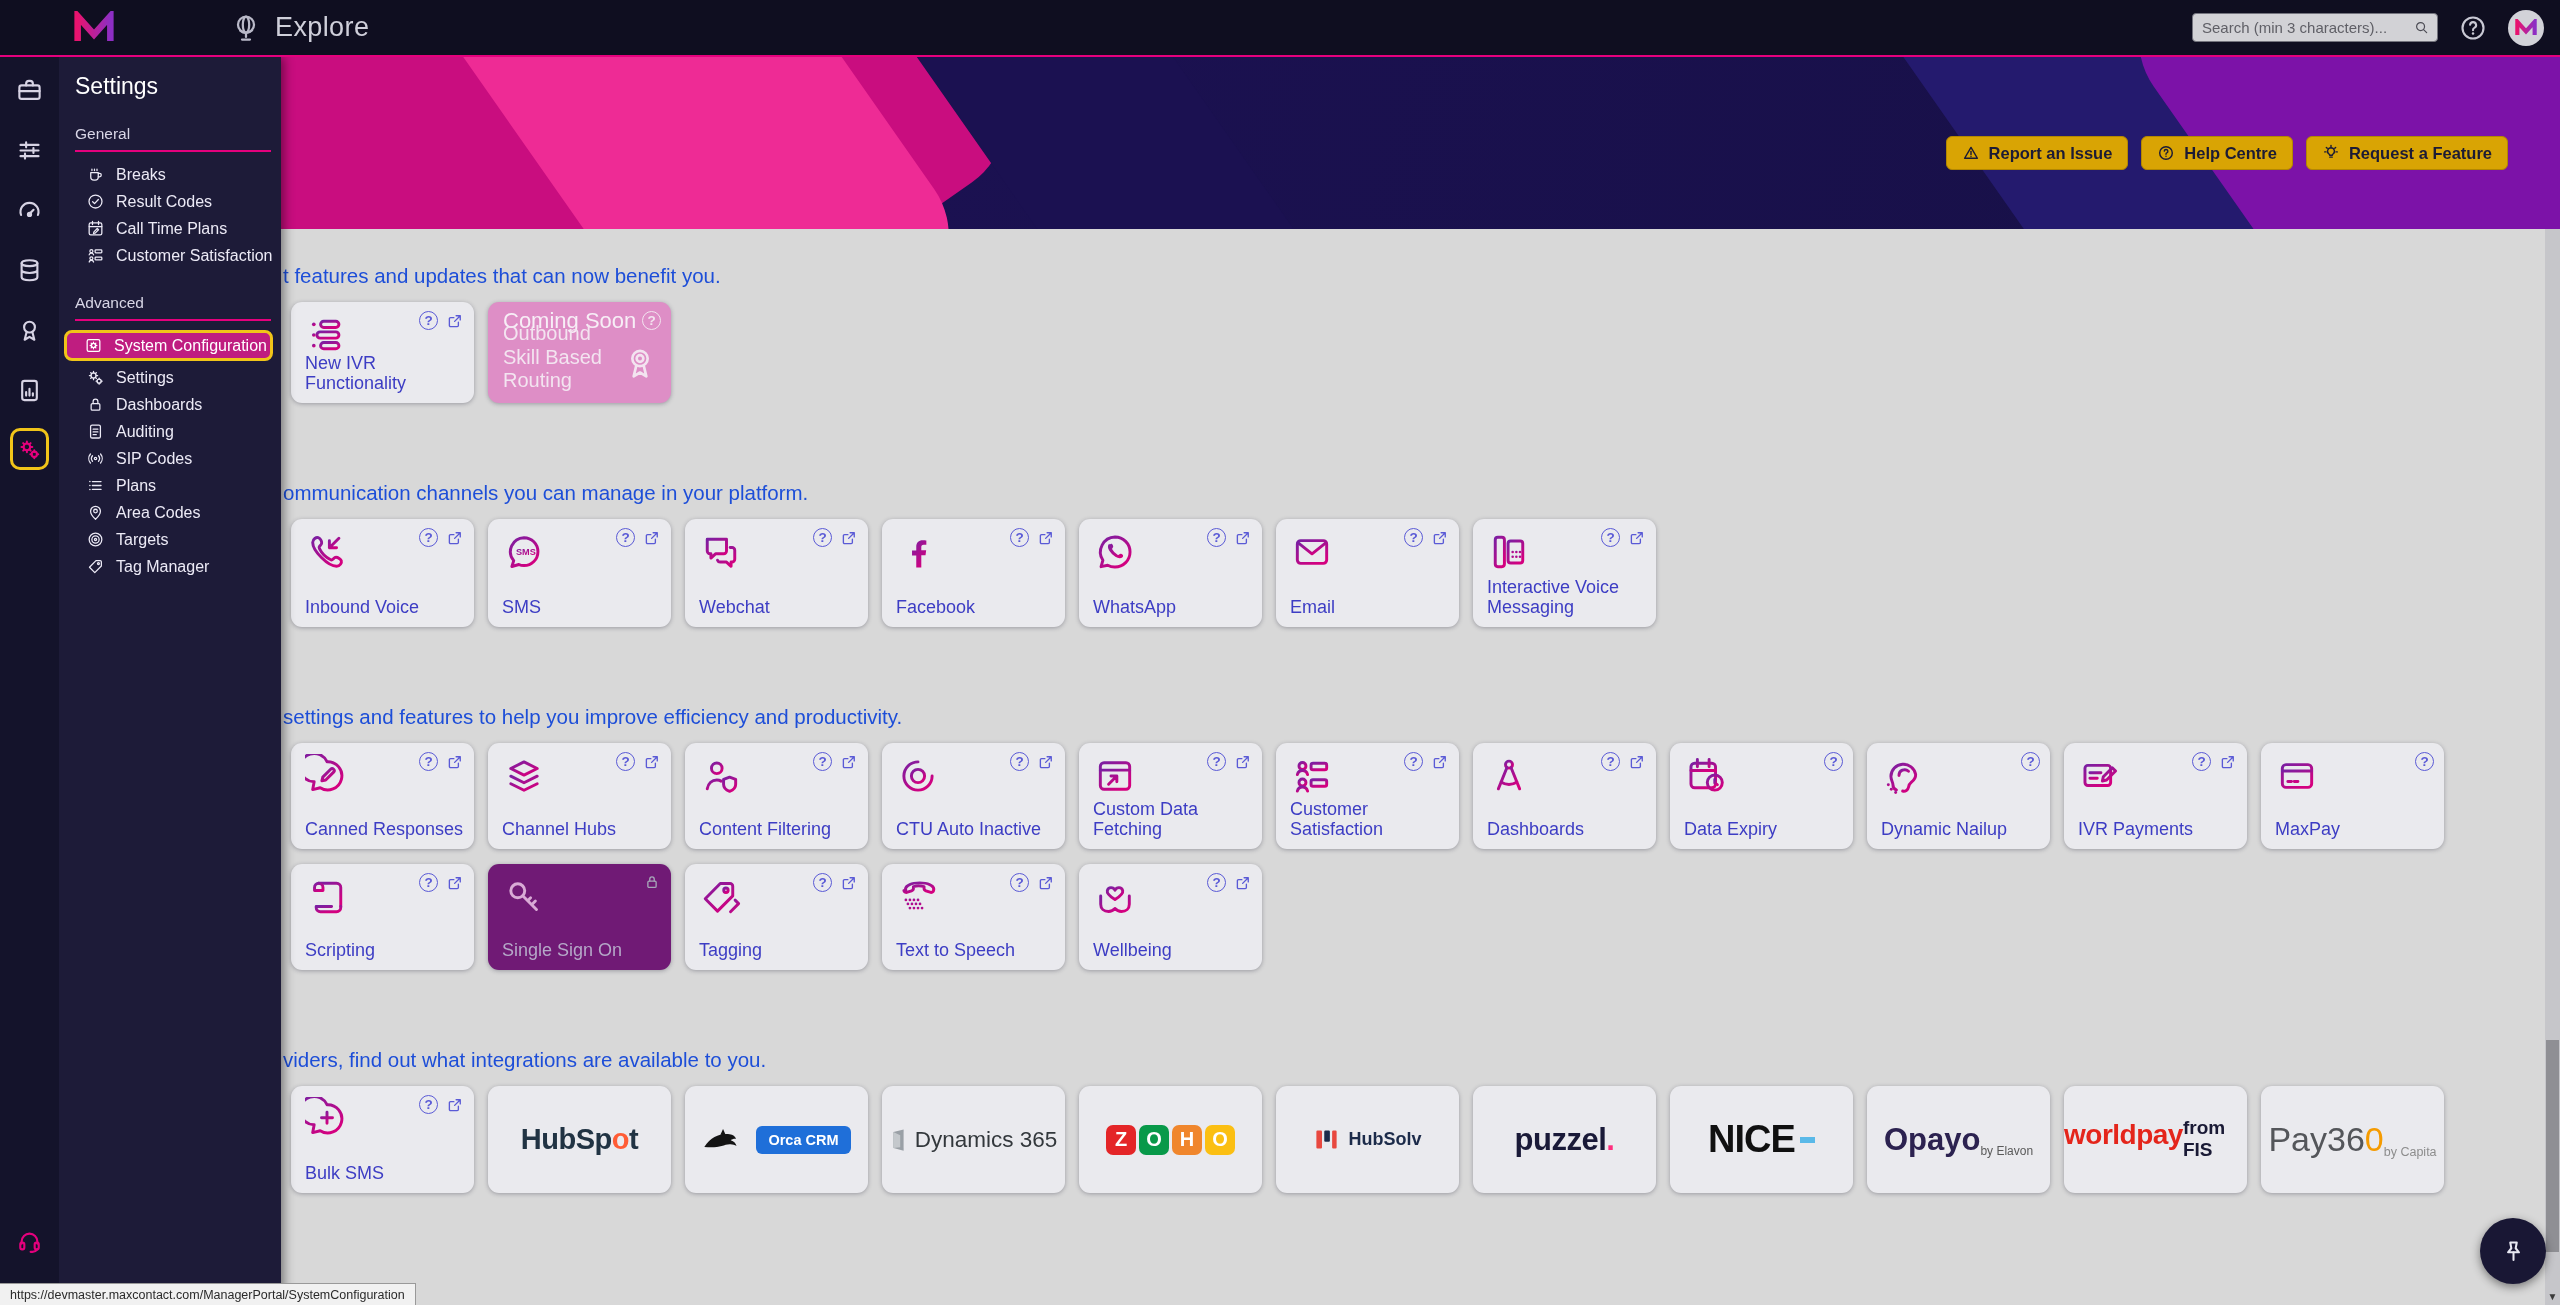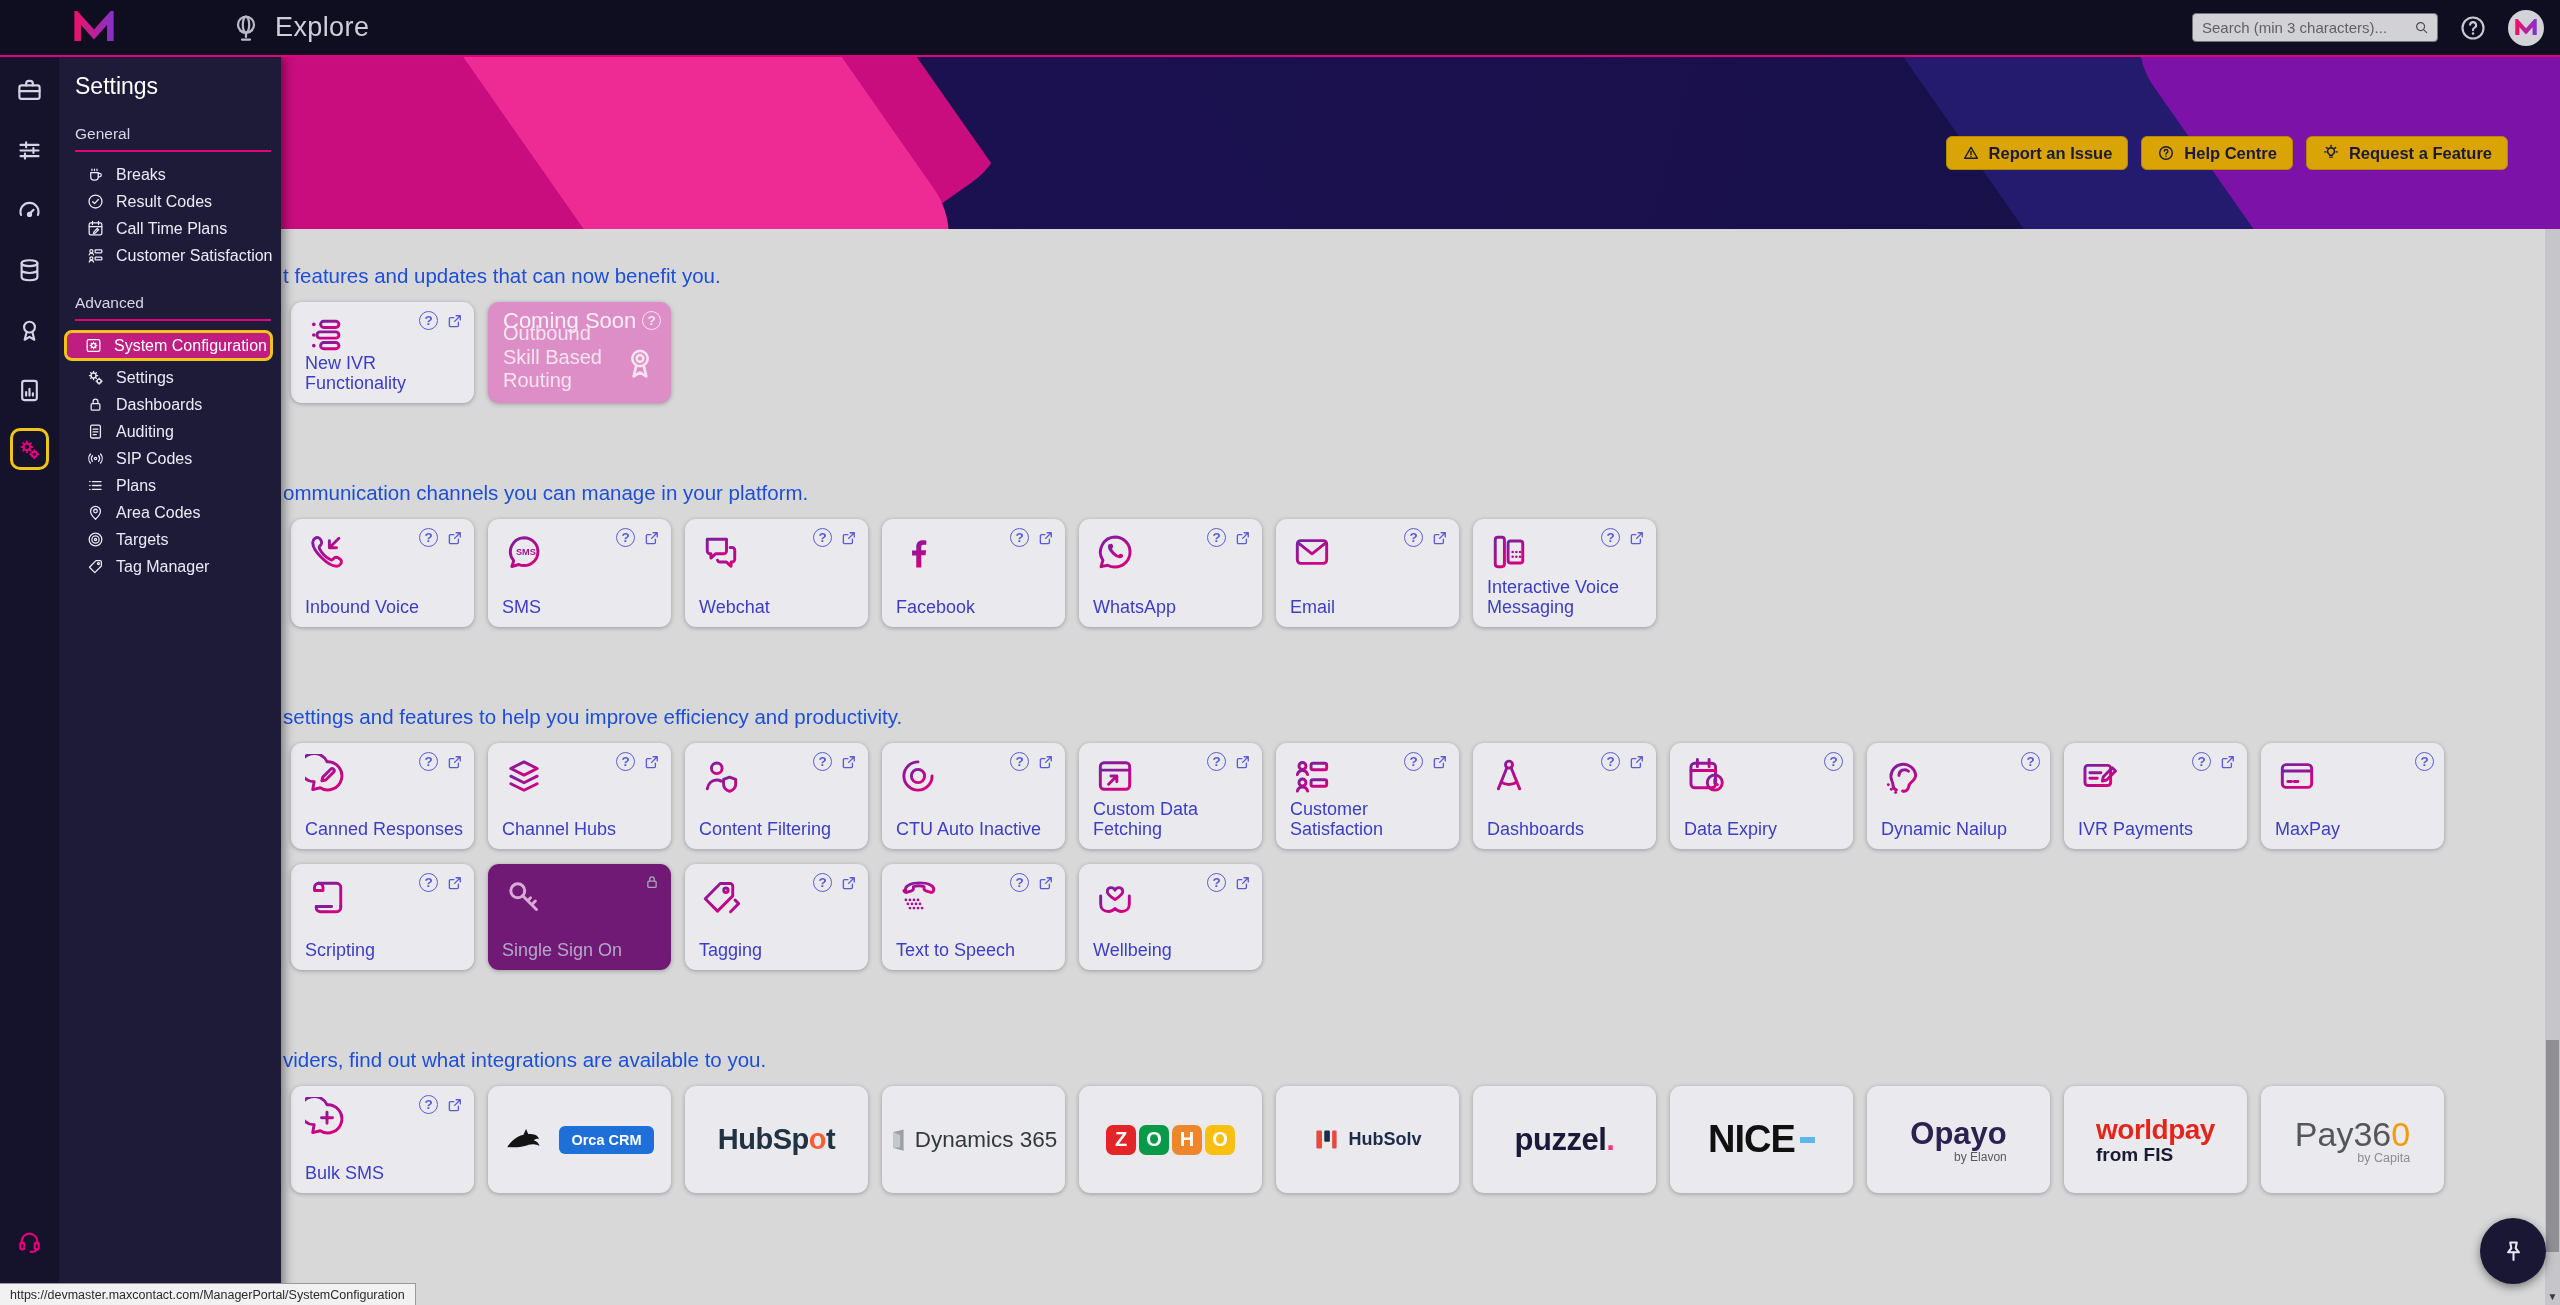--- a/index.html
+++ b/index.html
@@ -108,21 +108,21 @@
   .dyn-svg{width:17px;height:26px}
   .logo-zoho{gap:3px}
   .logo-zoho .zl{width:30px;height:30px;border-radius:7px;color:#fff;font-weight:bold;font-size:20px;
                  display:flex;align-items:center;justify-content:center}
   .logo-hubsolv{gap:8px;font-size:18px;font-weight:bold;color:#1c2b4a}
   .hs-mark{width:27px;height:27px}
   .logo-puzzel{font-size:31px;font-weight:bold;color:#1a1a38;letter-spacing:-.5px}
   .logo-puzzel .dot{color:#ff2e7e}
   .logo-nice{font-size:38px;font-weight:800;color:#101010;letter-spacing:-1px;display:flex;align-items:center}
   .nice-dash{width:15px;height:6px;background:#5ab9e8;margin-left:5px;display:inline-block}
-  .col{display:flex;flex-direction:column}
+  .col{display:flex;flex-direction:row}
   .logo-opayo .t{font-size:31px;font-weight:bold;color:#2c2250}
   .logo-opayo .sub{font-size:12px;color:#5a5a5a;align-self:flex-end;margin-top:-2px}
   .logo-worldpay .t{font-size:28px;font-weight:bold;color:#e4251b;letter-spacing:-.5px}
   .logo-worldpay .sub{font-size:19px;font-weight:bold;color:#1a1a35;margin-top:-2px}
   .logo-pay360 .t{font-size:34px;font-weight:500;color:#54565a}
   .logo-pay360 .zero{color:#f59b00}
   .logo-pay360 .sub{font-size:12.5px;color:#8d8d8d;align-self:flex-end;margin-top:-3px}
 
   
   .statusbar{position:absolute;left:0;bottom:0;height:21px;background:#f1f1f1;border-top:1px solid #999;
@@ -646,33 +646,33 @@
           <div class="actions">
             <span class="help">?</span>
             <span class="openx">
               <svg viewBox="0 0 24 24" fill="none" stroke="currentColor" stroke-width="1.7" stroke-linecap="round" stroke-linejoin="round">
                 <path d="M13.5 5H19v5.5M19 5l-7.5 7.5M16.5 13.5V18a1.5 1.5 0 0 1-1.5 1.5H6A1.5 1.5 0 0 1 4.5 18V9A1.5 1.5 0 0 1 6 7.5h4.5"></path>
               </svg>
             </span>
           </div>
         </div>
         <div class="card logo-card">
+          <div class="logo logo-hubspot">
+            <span>HubSp</span>
+            <span class="o">o</span>
+            <span>t</span>
+          </div>
+        </div>
+        <div class="card logo-card">
           <div class="logo logo-orca">
             <svg class="orca-svg" viewBox="0 0 40 22">
               <path fill="#141414" d="M2 17c6-9 14-12 22-11 3 .4 5 2 5.6 4-1.8-.2-3.4.2-4.6 1.3 2.8.9 4.6 2.7 5 5-1.6-1.2-3.6-1.8-5.8-1.7-6 .3-10 4-22.2 2.4z"></path>
               <path fill="#141414" d="M16 6.5l2.3-5 2.5 5.6z"></path>
             </svg>
             <span class="pill">Orca CRM</span>
-          </div>
-        </div>
-        <div class="card logo-card">
-          <div class="logo logo-hubspot">
-            <span>HubSp</span>
-            <span class="o">o</span>
-            <span>t</span>
           </div>
         </div>
         <div class="card logo-card">
           <div class="logo logo-dynamics">
             <svg class="dyn-svg" viewBox="0 0 20 26">
               <path d="M4 3.5L16 .5v25L4 22.5z" fill="#9aa0a6"></path>
               <path d="M4 3.5l8 4v14l-8 1z" fill="#c4c8cc"></path>
             </svg>
             <span>Dynamics 365</span>
           </div>

